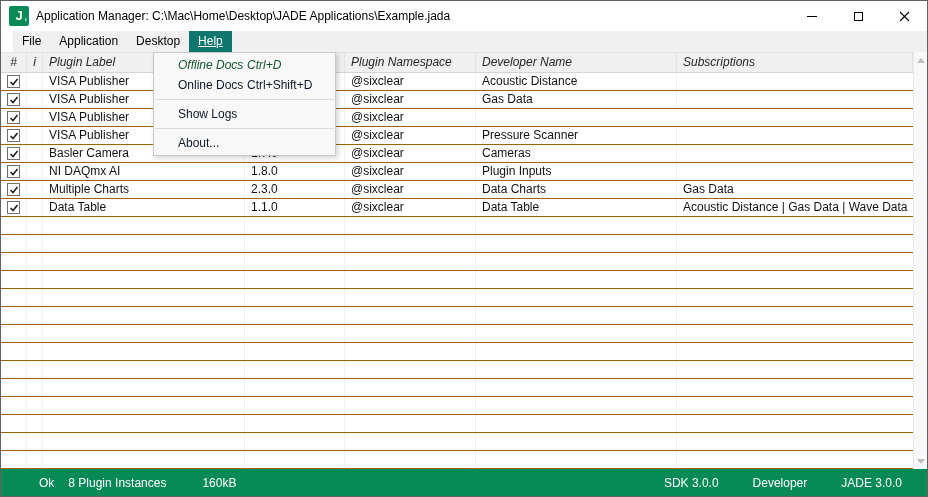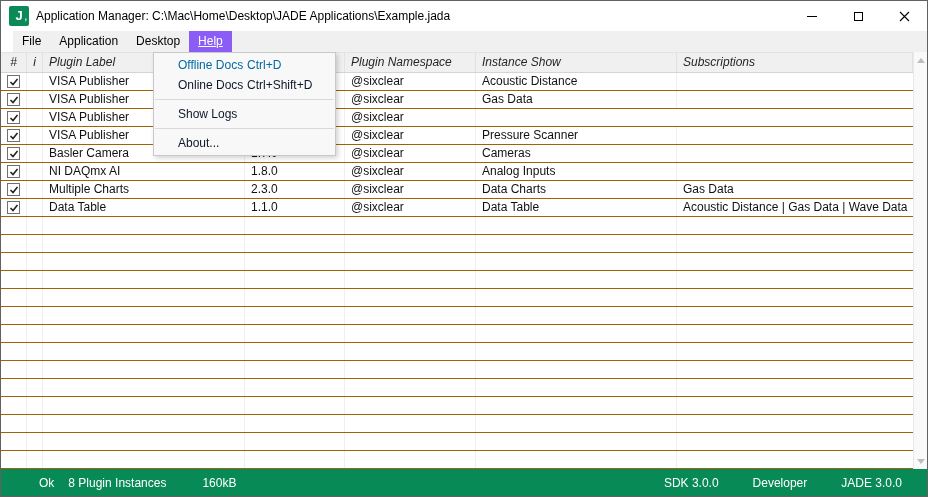--- a/index.html
+++ b/index.html
@@ -17,21 +17,21 @@
   .titlebar .title { font-size:12px; color:#000; margin-left:7px; flex:1 1 auto;
                      white-space:nowrap; overflow:hidden; }
   .win-btns { display:flex; height:100%; flex:0 0 auto; }
   .win-btn { width:46px; height:100%; display:flex; align-items:center; justify-content:center; }
   .glyph-min { width:10px; height:1px; background:#000; display:block; }
   .glyph-max { width:9px; height:9px; border:1px solid #000; display:block; }
 
   
   .menubar { height:21px; background:#f0f0f0; display:flex; align-items:flex-end; font-size:12px; flex:0 0 auto;margin-left:12px; }
   .menu-item { padding:0 9px; line-height:21px; color:#000; }
-  .menu-item.active { background:#8b5cf6; color:#ffffff;text-decoration:underline; }
+  .menu-item.active { background:#0f766e; color:#ffffff;text-decoration:underline; }
 
   
   .content { flex:1 1 auto; position:relative; background:#ffffff; overflow:hidden; }
   .thead { height:21px; background:#f0f0f0; border-top:1px solid #e3e3e3; border-bottom:1px solid #d4d4d4;
            display:flex; font-size:12px; font-style:italic; color:#262626; }
   .thead .th { line-height:19px; padding-left:6px; border-right:1px solid #e2e2e2; overflow:hidden; white-space:nowrap; }
   .thead .th.col-check { text-align:center; padding-left:0; }
   .thead .th.col-i { text-align:center; padding-left:0; }
   .tr { height:18px; display:flex; border-bottom:1px solid #a16207; font-size:12px; color:#111; }
   .td { line-height:17px; padding-left:6px; border-right:1px solid #efefef; overflow:hidden; white-space:nowrap; }
@@ -56,21 +56,21 @@
   .tri-down { width:0; height:0; border-left:4px solid transparent; border-right:4px solid transparent;
               border-top:5px solid #bdbdbd; }
 
   
   .dropdown { position:absolute; left:152px; top:0px; width:183px; background:#f8f8f8;
               border:1px solid #c8c8c8; box-shadow:2px 2px 5px rgba(0,0,0,0.18); z-index:20;
               padding:2px 0; font-size:12px; }
   .dd-item { height:20px; line-height:20px; display:flex; padding-left:24px; color:#0f172a; }
   .dd-item .dd-label { width:69px; flex:0 0 auto; white-space:nowrap; }
   .dd-item .dd-shortcut { white-space:nowrap; }
-  .dd-item.disabled { color:#0369a1; }
+  .dd-item.disabled { color:#14532d;font-style:italic; }
   .dd-sep { border-top:1px solid #d9d9d9; margin:4px 1px; }
 
   
   .statusbar { height:27px; background:#088a57; color:#ffffff; font-size:12px; flex:0 0 auto;
                display:flex; align-items:center; padding-left:38px; padding-right:25px; }
   .sb-left { display:flex; flex:1 1 auto; }
   .sb-left span { margin-right:14px; }
   .sb-left span:nth-child(2) { margin-right:36px; }
   .sb-right { display:flex; }
   .sb-right span { margin-left:34px; }
@@ -108,21 +108,21 @@
   </div>
 
   <div class="content">
 
     <div class="thead">
       <div class="th col-check">#</div>
       <div class="th col-i">i</div>
       <div class="th col-label">Plugin Label</div>
       <div class="th col-version"></div>
       <div class="th col-ns">Plugin Namespace</div>
-      <div class="th col-instance">Instance Show</div>
+      <div class="th col-instance">Developer Name</div>
       <div class="th col-subs">Subscriptions</div>
     </div>
 
     <div class="tbody">
 
       <div class="tr">
         <div class="td col-check">
             <span class="checkbox">
               <svg width="10" height="10" viewBox="0 0 10 10">
                 <path d="M1.5 5 L4 7.5 L8.5 2" stroke="#222" stroke-width="1.6" fill="none"></path>
@@ -205,21 +205,21 @@
             <span class="checkbox">
               <svg width="10" height="10" viewBox="0 0 10 10">
                 <path d="M1.5 5 L4 7.5 L8.5 2" stroke="#222" stroke-width="1.6" fill="none"></path>
               </svg>
             </span>
           </div>
         <div class="td col-i"></div>
         <div class="td col-label">NI DAQmx AI</div>
         <div class="td col-version">1.8.0</div>
         <div class="td col-ns">@sixclear</div>
-        <div class="td col-instance">Analog Inputs</div>
+        <div class="td col-instance">Plugin Inputs</div>
         <div class="td col-subs"></div>
       </div>
 
       <div class="tr">
         <div class="td col-check">
             <span class="checkbox">
               <svg width="10" height="10" viewBox="0 0 10 10">
                 <path d="M1.5 5 L4 7.5 L8.5 2" stroke="#222" stroke-width="1.6" fill="none"></path>
               </svg>
             </span>

